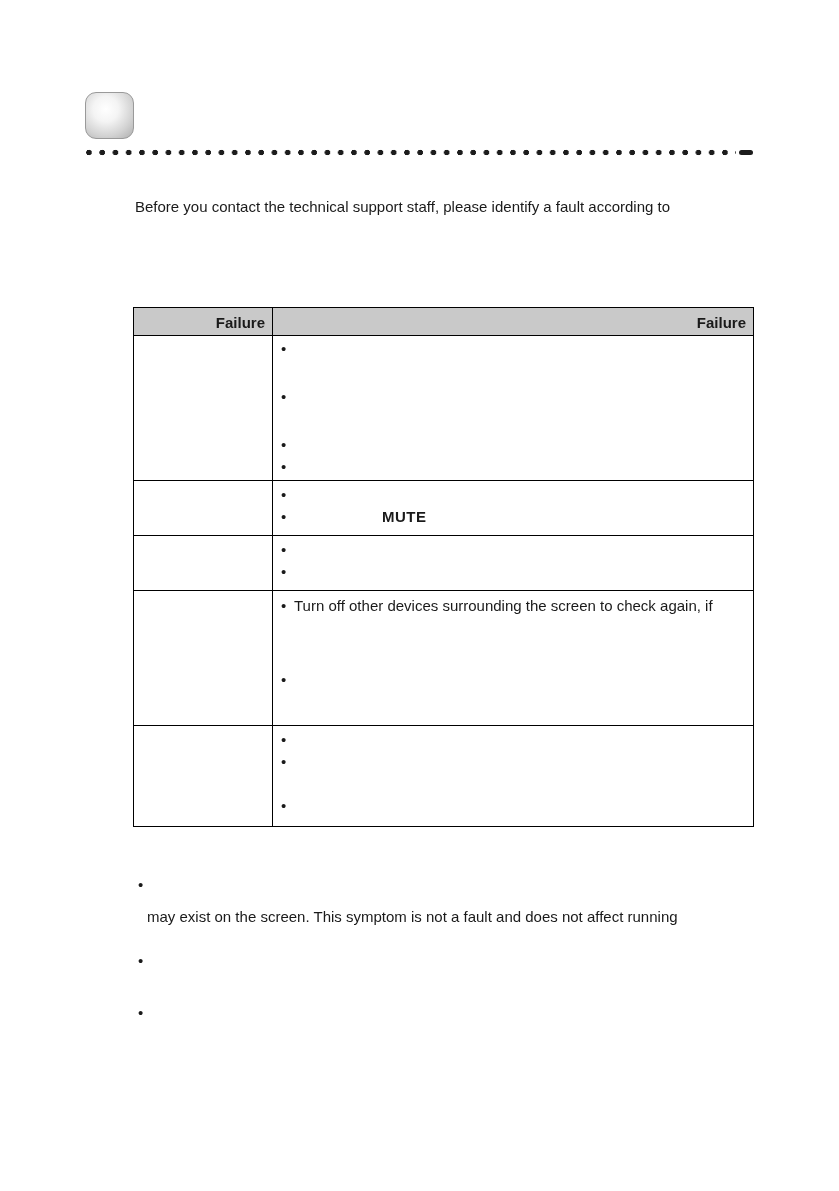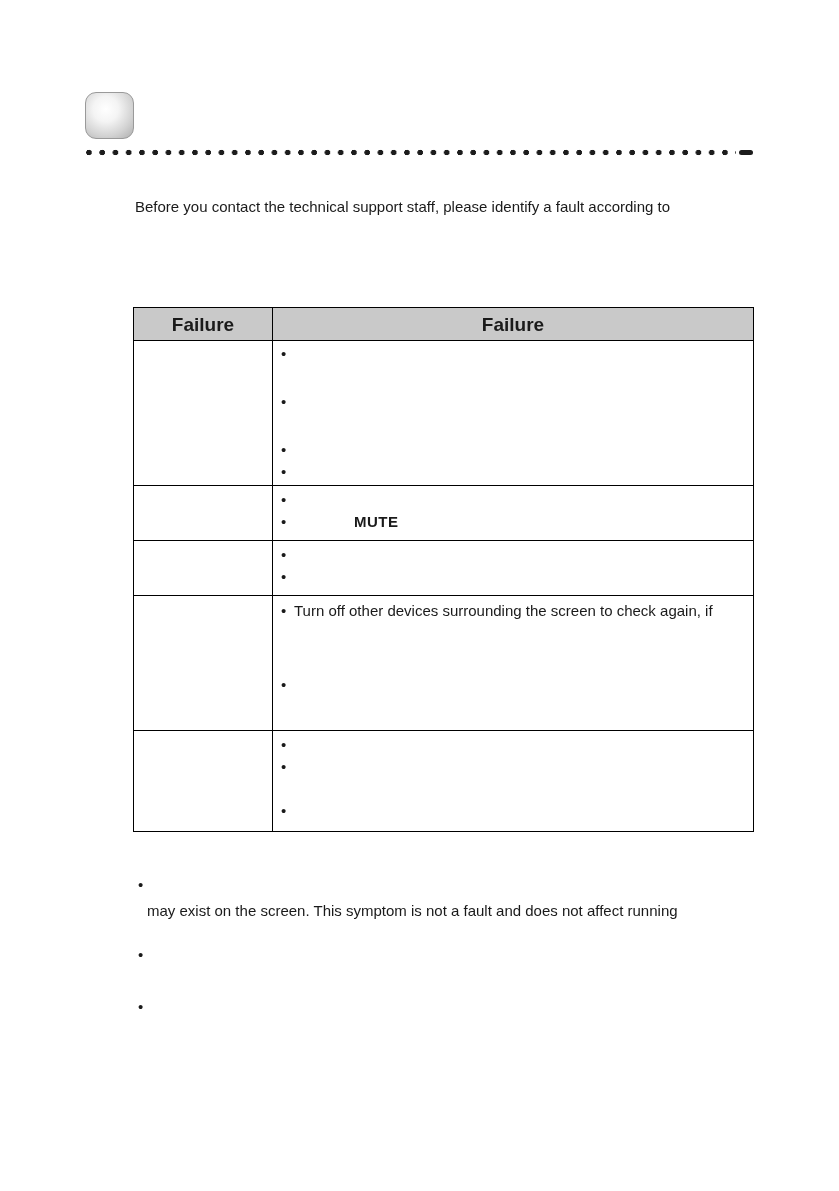--- a/index.html
+++ b/index.html
@@ -49,35 +49,35 @@
   }
   table.trouble th, table.trouble td {
     border: 1px solid #000000;
     vertical-align: top;
   }
   col.c-failure { width: 139px; }
   col.c-solution { width: 481px; }
   th {
     background: #c9c9c9;
     font-weight: bold;
-    text-align: center;
+    text-align: right;
     height: 16px;
     padding: 6px 7px 4px 7px;
-    font-size: 19px;
+    font-size: 15px;
   }
   td { padding: 0 6px 0 0; }
   .li { display: flex; line-height: 22px; padding-left: 8px; }
   .li .bullet { flex: 0 0 13px; width: 13px; }
-  .mute { font-weight: bold; margin-left: 60px; letter-spacing: .5px; }
+  .mute { font-weight: bold; margin-left: 88px; letter-spacing: .5px; }
 
   
   .notes { position: absolute; left: 138px; top: 872px; width: 620px; font-size: 15px; }
   .nli { display: flex; line-height: 26px; }
   .nli .bullet { flex: 0 0 11px; width: 11px; }
-  .ncont { margin-left: 9px; line-height: 26px; }
+  .ncont { margin-left: 9px; line-height: 26px; margin-top: 6px; }
   .note-2 { margin-top: 18px; }
   .note-3 { margin-top: 26px; }
 </style>
 </head>
 <body>
 
 <div>
 
   <div class="badge"></div>
 

